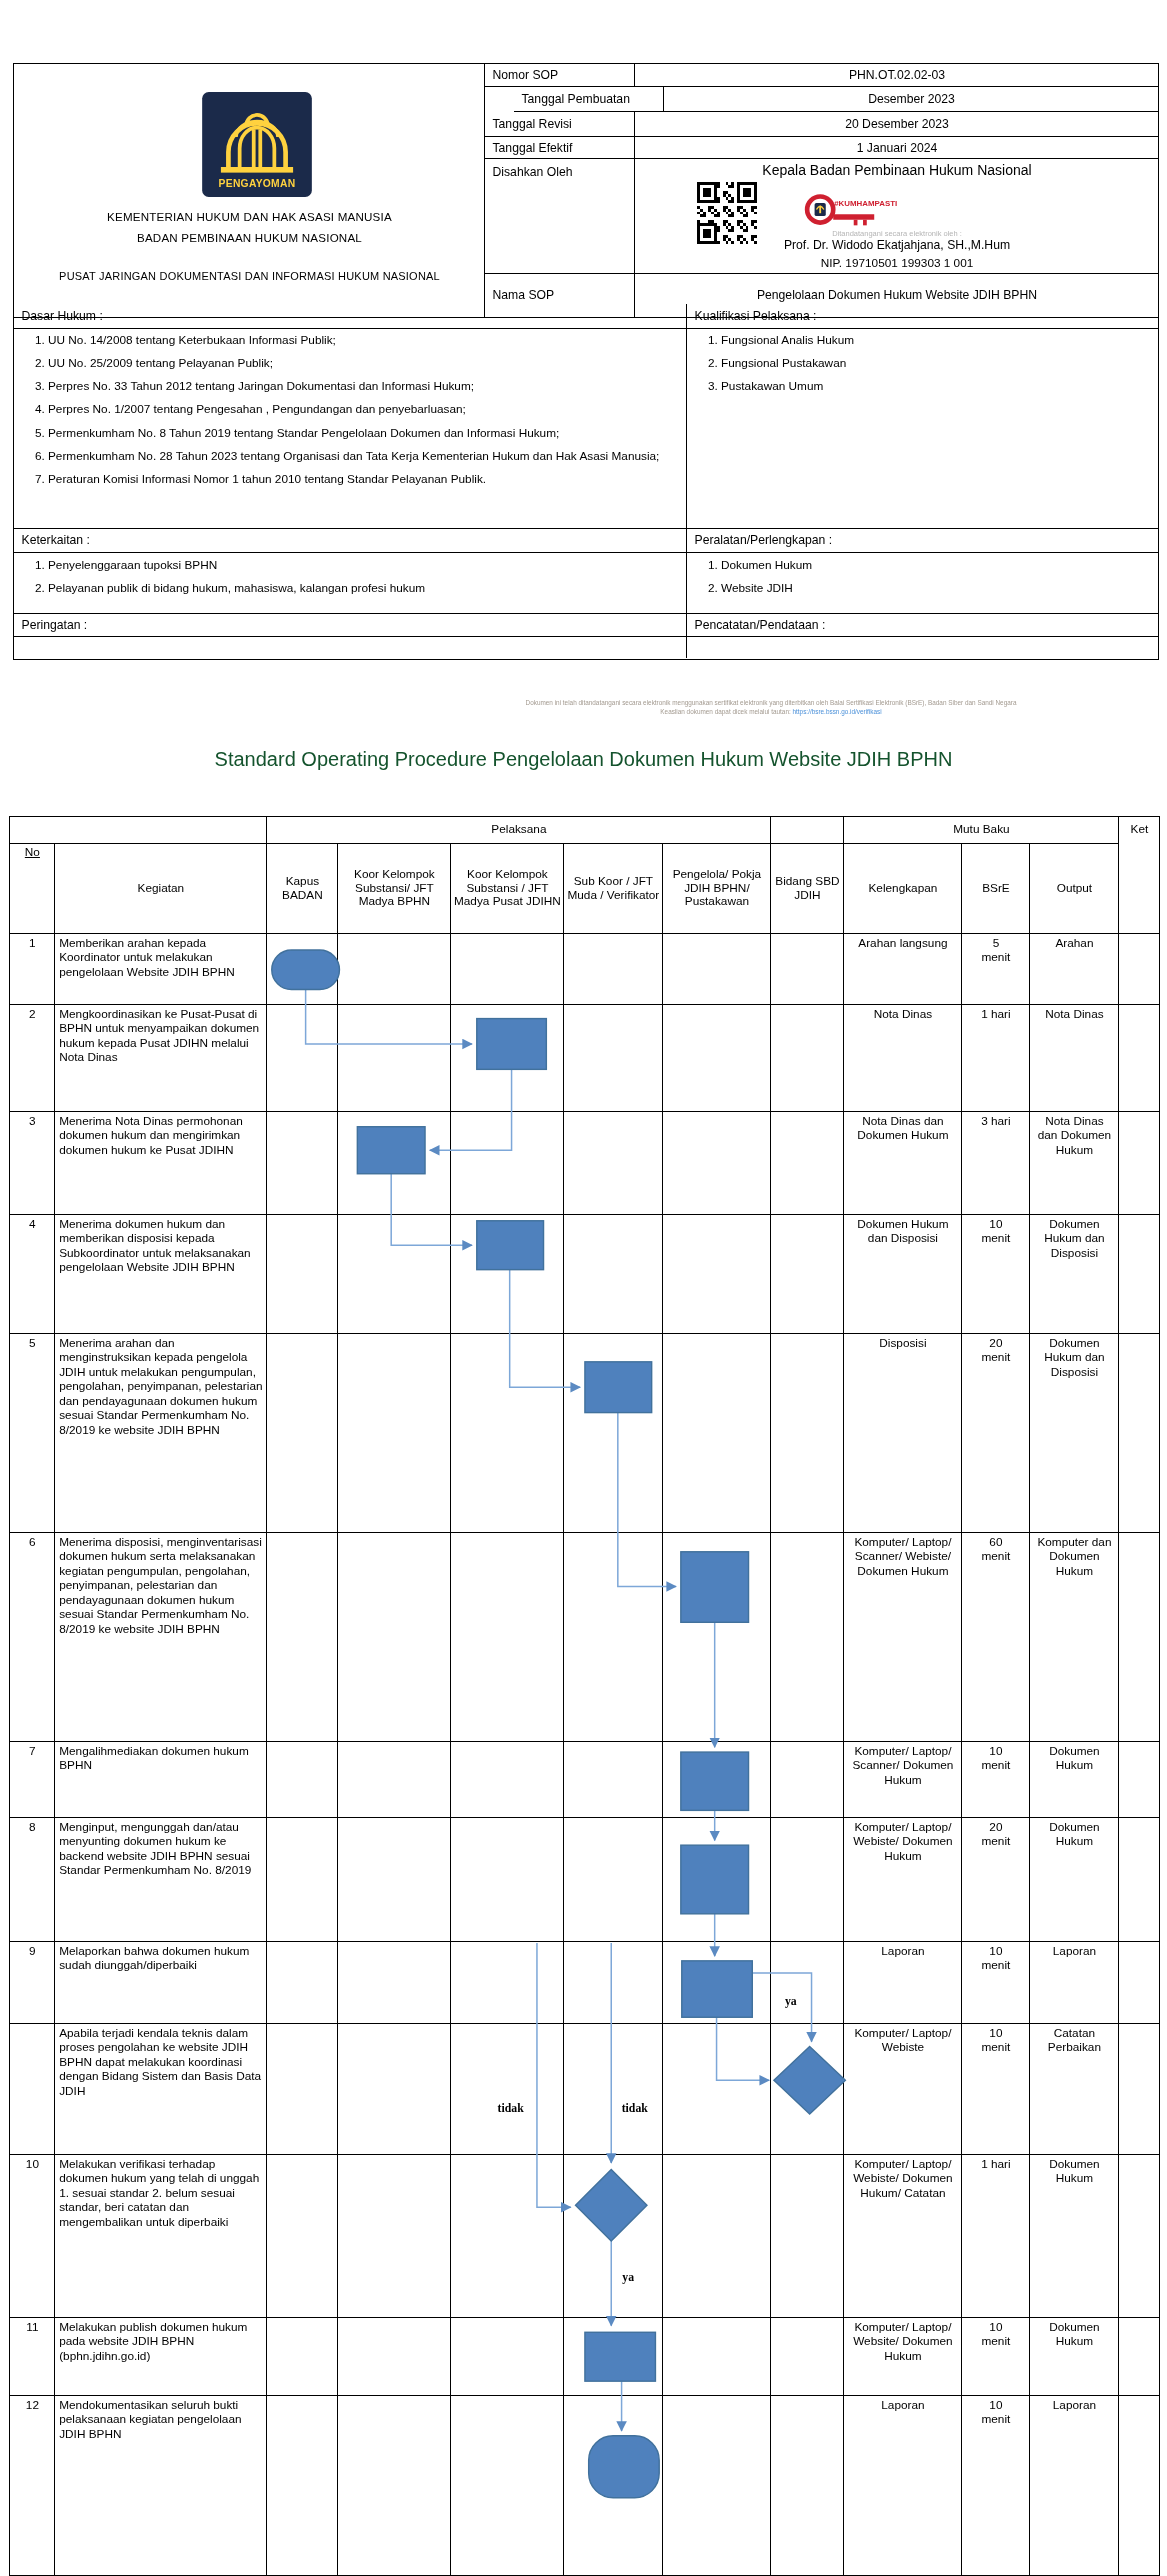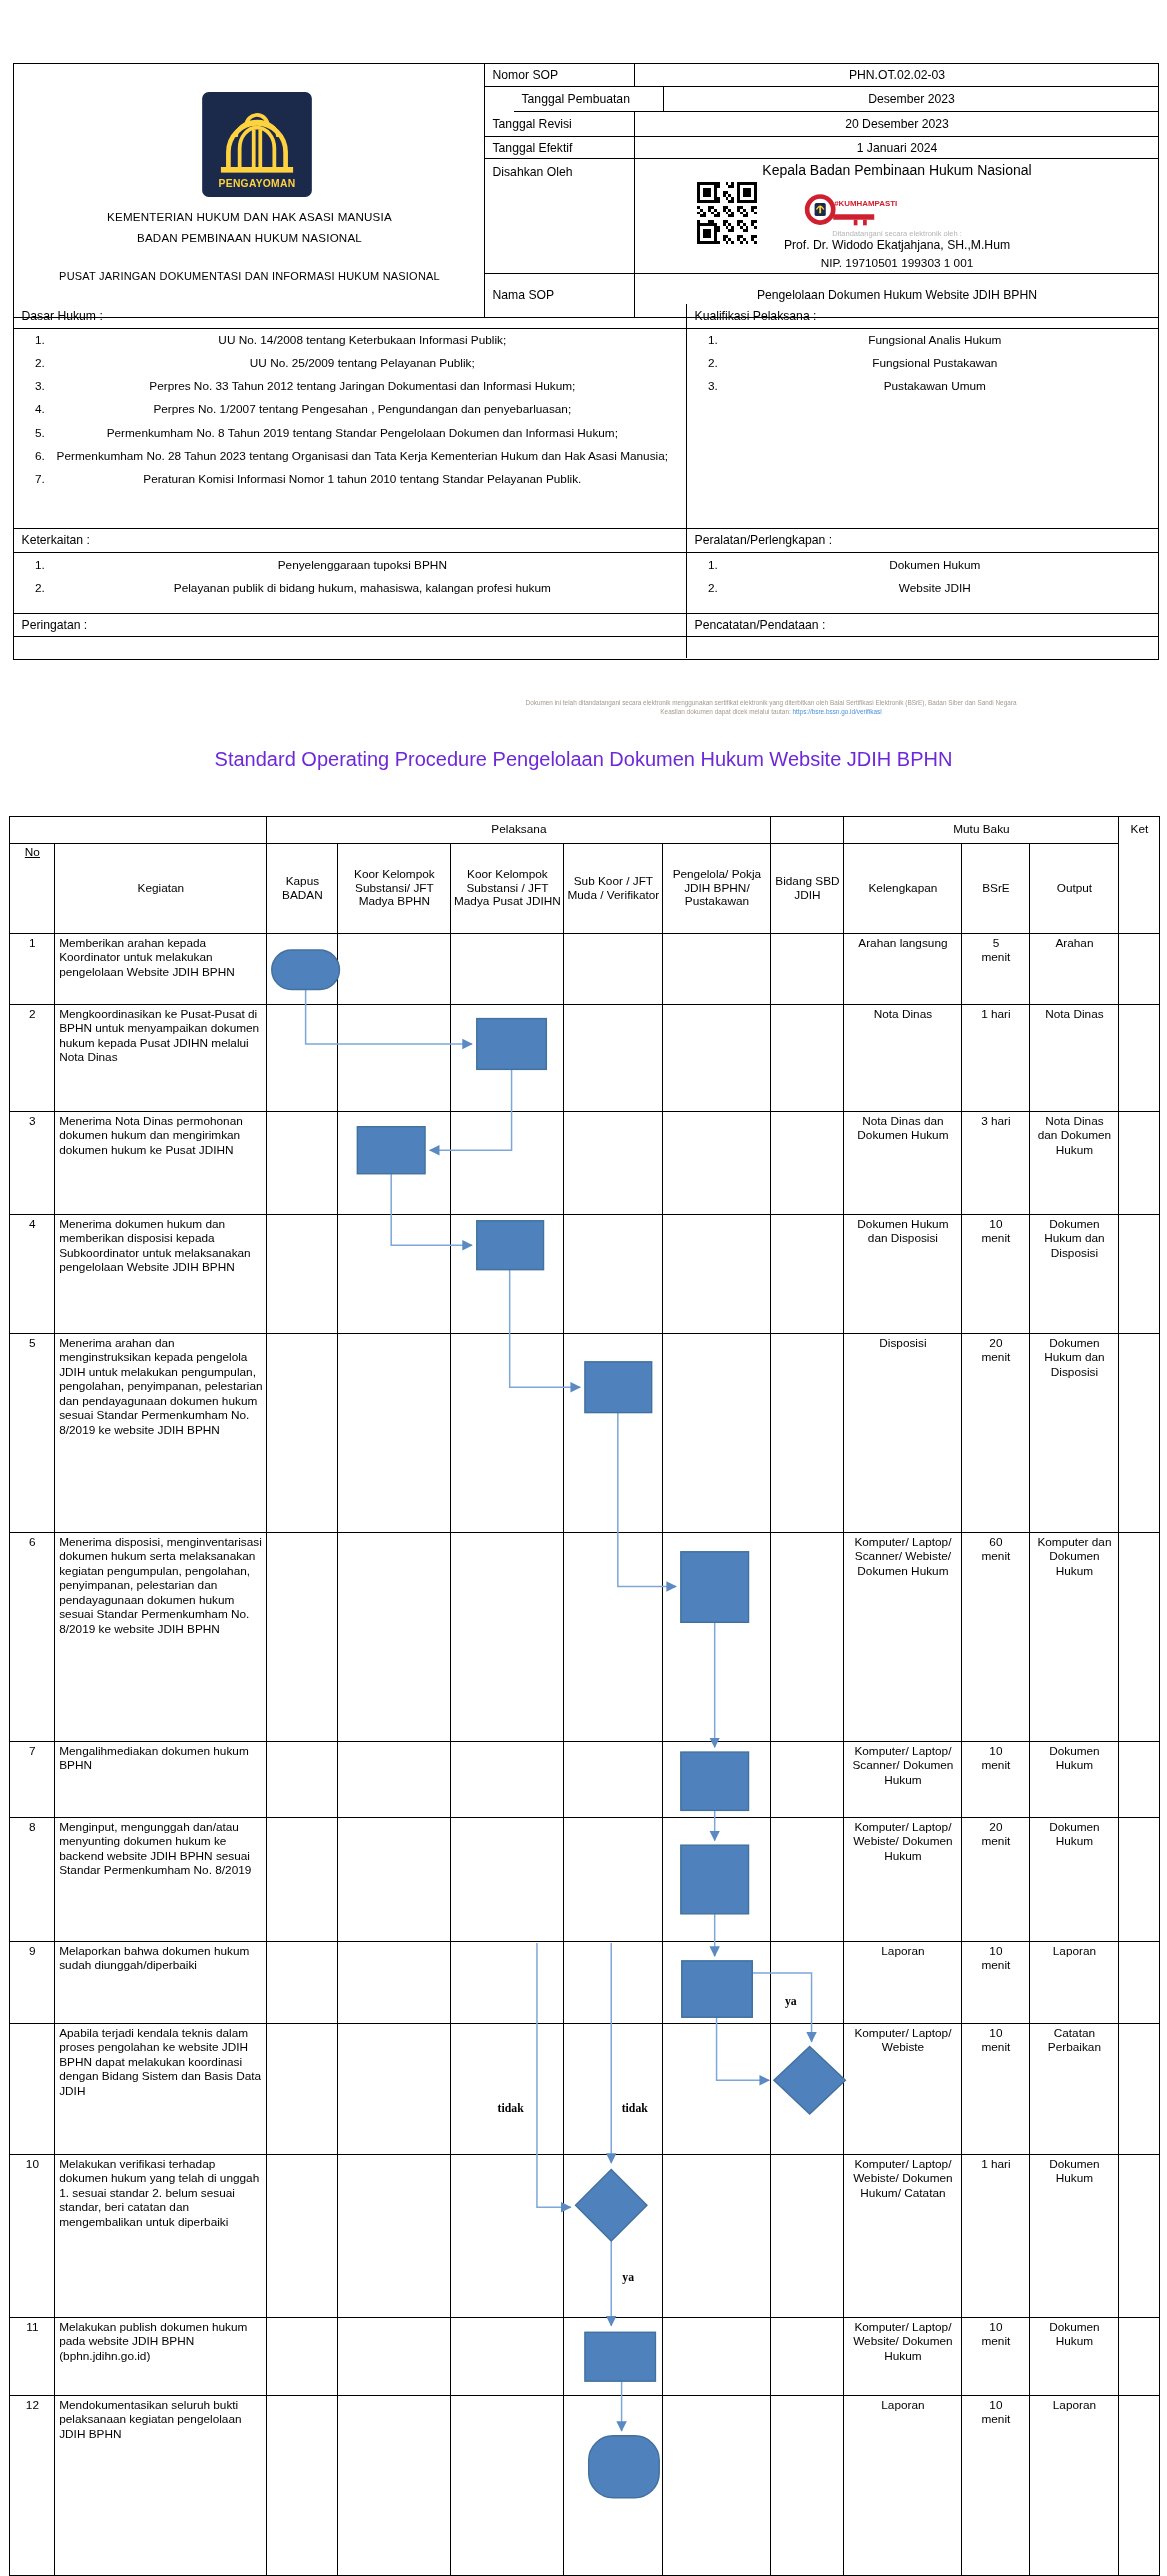--- a/index.html
+++ b/index.html
@@ -22,26 +22,26 @@
   #sign-name{position:absolute;top:79px;left:0;right:0;text-align:center;font-size:12.2px;}
   #sign-nip{position:absolute;top:97px;left:0;right:0;text-align:center;font-size:11.8px;}
   
   #sec2{left:13px;top:304px;width:1146px;height:356px;border:0.9px solid #000;border-top:none;box-sizing:border-box;}
   .sec-row{display:flex;border-bottom:0.9px solid #000;box-sizing:border-box;}
   .sec-row:last-child{border-bottom:none;}
   .sec-left{width:673px;border-right:0.9px solid #000;box-sizing:border-box;}
   .sec-right{flex:1;}
   .sec-hdr{display:flex;align-items:center;padding-left:7.5px;font-size:12.2px;box-sizing:border-box;}
   .sec-list{margin:4.7px 0 0 0;padding:0 9.4px 0 34px;font-size:11.8px;line-height:14.6px;}
-  .sec-list li{margin-bottom:8.5px;text-align:center;}
+  .sec-list li{margin-bottom:8.5px;}
   
   #footnote{left:395px;top:698px;width:752px;text-align:center;font-size:6.4px;color:#a39a90;line-height:9.4px;}
   #footnote a{color:#4a90d9;text-decoration:none;}
   
-  #doc-title{left:0;top:748px;width:1167px;text-align:center;font-size:20px;color:#6d28d9;}
+  #doc-title{left:0;top:748px;width:1167px;text-align:center;font-size:20px;color:#14532d;}
   
   #main-table-wrap{left:9.4px;top:816px;}
   table.sop{border-collapse:collapse;table-layout:fixed;width:1149px;font-size:11.8px;}
   .sop td{border:0.9px solid #000;vertical-align:top;padding:1.9px 3.8px;box-sizing:border-box;overflow:hidden;}
   .sop thead td{text-align:center;vertical-align:middle;line-height:13.6px;padding:1.9px;}
   .sop td.ket-hd{vertical-align:top;padding-top:6px;}
   .sop td.no-hd{vertical-align:top;padding-top:1.9px;text-decoration:underline;}
   .c-no{text-align:center;}
   .c-keg{text-align:left;line-height:14.5px;}
   .c-kel,.c-wak,.c-out{text-align:center;white-space:pre-line;line-height:14.5px;}

